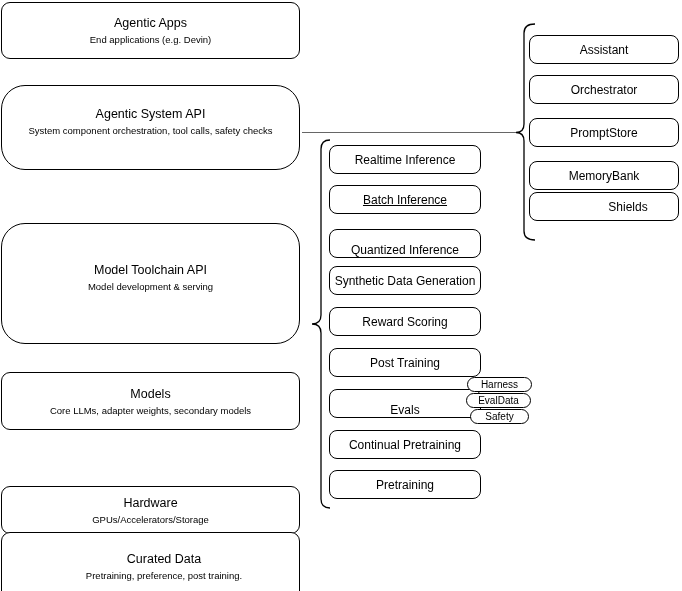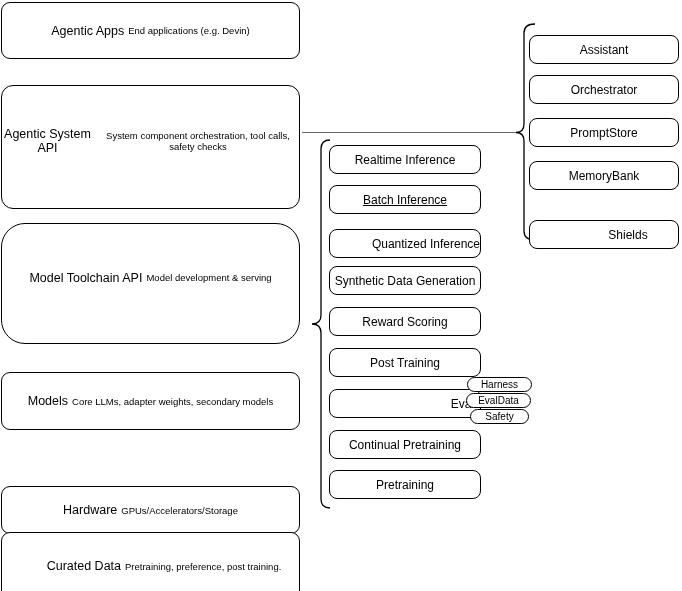--- a/index.html
+++ b/index.html
@@ -23,20 +23,21 @@
     width: 682px;
     height: 591px;
     pointer-events: none;
   }
   .node {
     position: absolute;
     box-sizing: border-box;
     background: #ffffff;
     border: 1.5px solid #000000;
     display: flex;
+    flex-direction: column;
     align-items: center;
     justify-content: center;
     text-align: center;
   }
   
   .lbox {
     left: 1px;
     width: 299px;
     gap: 4px;
   }
@@ -96,21 +97,21 @@
     <path d="M 330 140 C 325 140 321 141.5 321 149 L 321 315 C 321 320.5 319 324 312 324 C 319 324 321 328 321 333 L 321 499 C 321 506.5 325 508 330 508" stroke="#000000" stroke-width="1.3" fill="none"></path>
 
     <path d="M 535 24 C 529.5 24 524 25.5 524 33 L 524 124 C 524 129 522 132.5 516 132.5 C 522 132.5 524 136 524 141 L 524 231 C 524 238.5 529.5 240 535 240" stroke="#000000" stroke-width="1.3" fill="none"></path>
   </svg>
 
   <div class="node lbox" style="top:2px; height:57px; border-radius:9px;">
     <div class="title">Agentic Apps</div>
     <div class="subtitle">End applications (e.g. Devin)</div>
   </div>
 
-  <div class="node lbox" style="top:85px; height:124px; border-radius:12px; padding-bottom:12px;">
+  <div class="node lbox" style="top:85px; height:85px; border-radius:24px; padding-bottom:12px;">
     <div class="title">Agentic System API</div>
     <div class="subtitle">System component orchestration, tool calls, safety checks</div>
   </div>
 
   <div class="node lbox" style="top:223px; height:121px; border-radius:24px; padding-bottom:12px;">
     <div class="title">Model Toolchain API</div>
     <div class="subtitle">Model development &amp; serving</div>
   </div>
 
   <div class="node lbox" style="top:372px; height:58px; border-radius:9px;">
@@ -171,17 +172,17 @@
   </div>
   <div class="node rbox" style="top:35px;">
     <span>Assistant</span>
   </div>
   <div class="node rbox" style="top:118px;">
     <span>PromptStore</span>
   </div>
   <div class="node rbox" style="top:161px;">
     <span>MemoryBank</span>
   </div>
-  <div class="node rbox" style="top:220px;padding-left:48px;">
+  <div class="node rbox" style="top:192px;padding-left:48px;">
     <span>Shields</span>
   </div>
 
 </div>
 
 </body></html>

